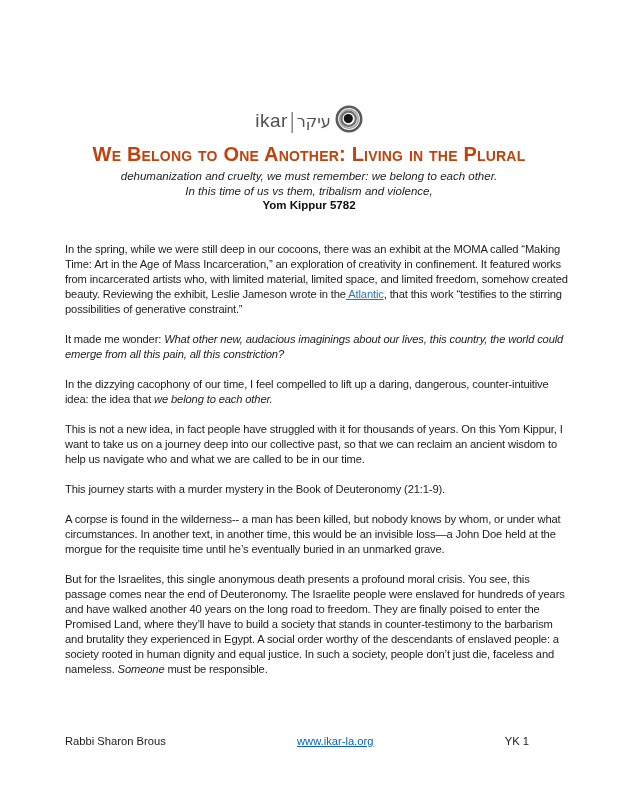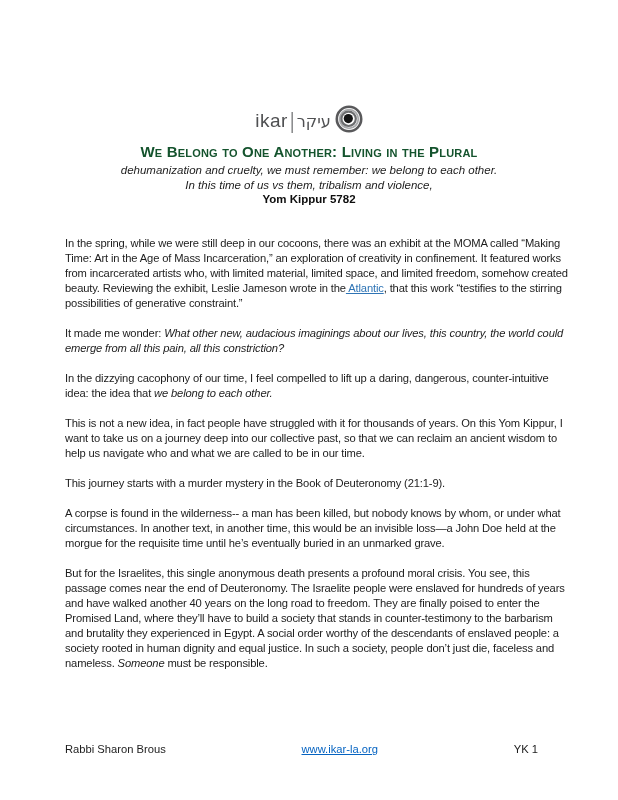--- a/index.html
+++ b/index.html
@@ -36,25 +36,25 @@
   }
   .logo-hebrew {
     font-family: "DejaVu Sans", sans-serif;
     font-size: 16px;
     color: #4f5052;
   }
   .logo-mark { margin-left: 3px; display: inline-block; }
 
   .doc-title {
     margin-top: 7px;
-    font-size: 15px;
+    font-size: 20px;
     font-weight: bold;
     font-variant: small-caps;
     letter-spacing: 0.2px;
-    color: #14532d;
+    color: #c2410c;
   }
   .doc-subtitle {
     margin-top: 3px;
     font-style: italic;
     font-size: 11.5px;
     line-height: 15px;
     color: #1c1c1c;
   }
   .doc-date {
     font-weight: bold;
@@ -76,28 +76,27 @@
   }
   .run-italic { font-style: italic; }
   .doc-link {
     color: #2e74b5;
     text-decoration: underline;
   }
 
   .footer {
     position: absolute;
     left: 65px;
-    right: 50px;
+    right: 59px;
     top: 735px;
     display: flex;
     justify-content: space-between;
     align-items: center;
     font-size: 11.2px;
     color: #1c1c1c;
-    margin-top: 8px;
   }
   .footer-link {
     color: #0563c1;
     text-decoration: underline;
   }
   .footer-right { padding-right: 30px; }
 </style>
 </head>
 <body>
 

